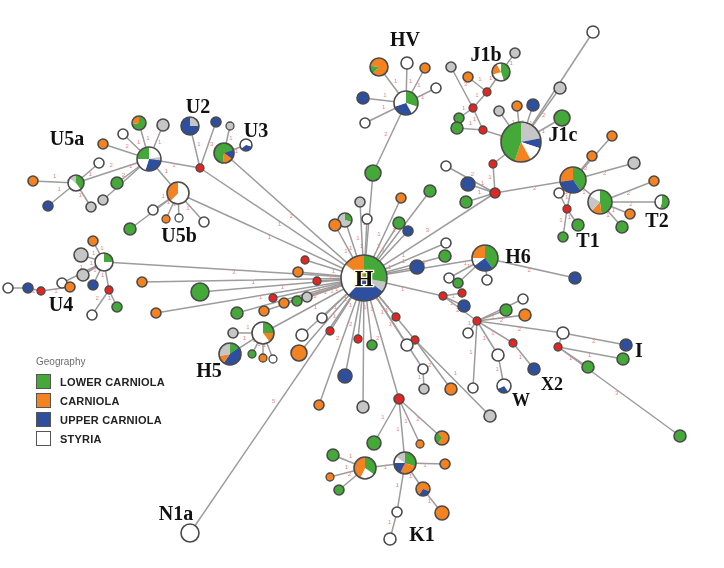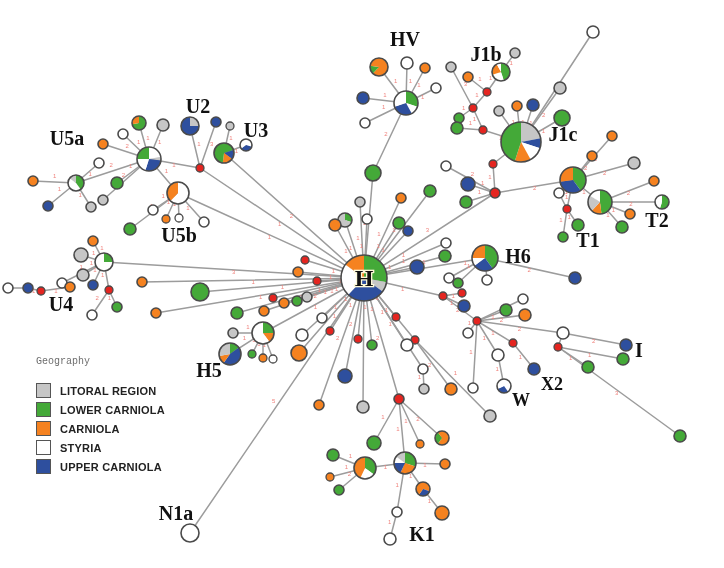--- a/index.html
+++ b/index.html
@@ -3,21 +3,21 @@
 <meta charset="utf-8">
 <style>
   html,body{margin:0;padding:0;background:#fff;}
   #figure{position:relative;width:724px;height:568px;background:#ffffff;overflow:hidden;
           font-family:"Liberation Sans",sans-serif;}
   #net-svg{position:absolute;left:0;top:0;}
   .edge{stroke-linecap:round;}
   .hap-label{font-family:"Liberation Serif",serif;font-weight:bold;fill:#111;}
   .edge-num{font-family:"Liberation Sans",sans-serif;}
   #legend{position:absolute;left:36px;top:356px;}
-  #legend .legend-title{font-size:10px;color:#6e6e6e;margin-bottom:14px;font-family:Liberation Mono, monospace;}
+  #legend .legend-title{font-size:10px;color:#6e6e6e;margin-bottom:5px;}
   .legend-item{display:flex;align-items:center;height:19px;}
   .legend-swatch{width:13px;height:13px;border:1.5px solid #555;margin-right:9px;flex:0 0 auto;}
   .legend-label{font-size:11px;font-weight:bold;color:#222;letter-spacing:.2px;white-space:nowrap;}
 </style>
 </head>
 <body>
 
 <div id="figure">
   <svg id="net-svg" width="724" height="568" viewBox="0 0 724 568">
       <line x1="149" y1="159" x2="139" y2="123" stroke="#9c9c9c" stroke-width="1.5" class="edge"></line>
@@ -935,33 +935,29 @@
       <text x="639" y="357" text-anchor="middle" font-size="20" class="hap-label">I</text>
       <text x="552" y="390" text-anchor="middle" font-size="18" class="hap-label">X2</text>
       <text x="521" y="406" text-anchor="middle" font-size="18" class="hap-label">W</text>
       <text x="422" y="541" text-anchor="middle" font-size="20" class="hap-label">K1</text>
       <text x="176" y="520" text-anchor="middle" font-size="20" class="hap-label">N1a</text>
     </svg>
 
   <div id="legend">
     <div class="legend-title">Geography</div>
     <div class="legend-item">
-      <span class="legend-swatch" style="background: rgb(198, 198, 198);"></span>
-      <span class="legend-label">LITORAL REGION</span>
-    </div>
-    <div class="legend-item">
       <span class="legend-swatch" style="background: rgb(68, 169, 56);"></span>
       <span class="legend-label">LOWER CARNIOLA</span>
     </div>
     <div class="legend-item">
       <span class="legend-swatch" style="background: rgb(245, 130, 32);"></span>
       <span class="legend-label">CARNIOLA</span>
     </div>
     <div class="legend-item">
+      <span class="legend-swatch" style="background: rgb(46, 79, 158);"></span>
+      <span class="legend-label">UPPER CARNIOLA</span>
+    </div>
+    <div class="legend-item">
       <span class="legend-swatch" style="background: rgb(255, 255, 255);"></span>
       <span class="legend-label">STYRIA</span>
-    </div>
-    <div class="legend-item">
-      <span class="legend-swatch" style="background: rgb(46, 79, 158);"></span>
-      <span class="legend-label">UPPER CARNIOLA</span>
     </div>
   </div>
 </div>
 
 </body></html>

